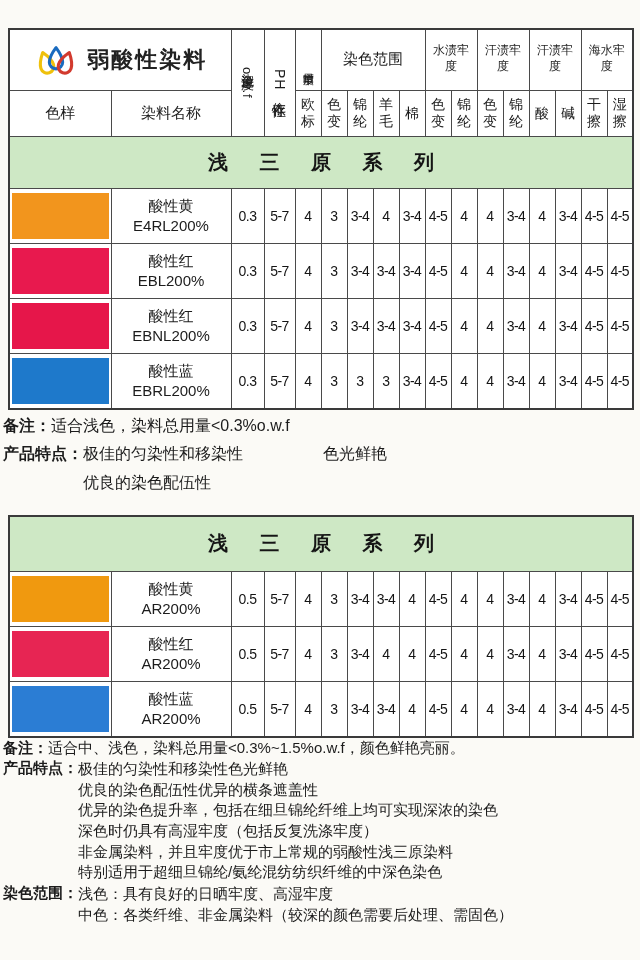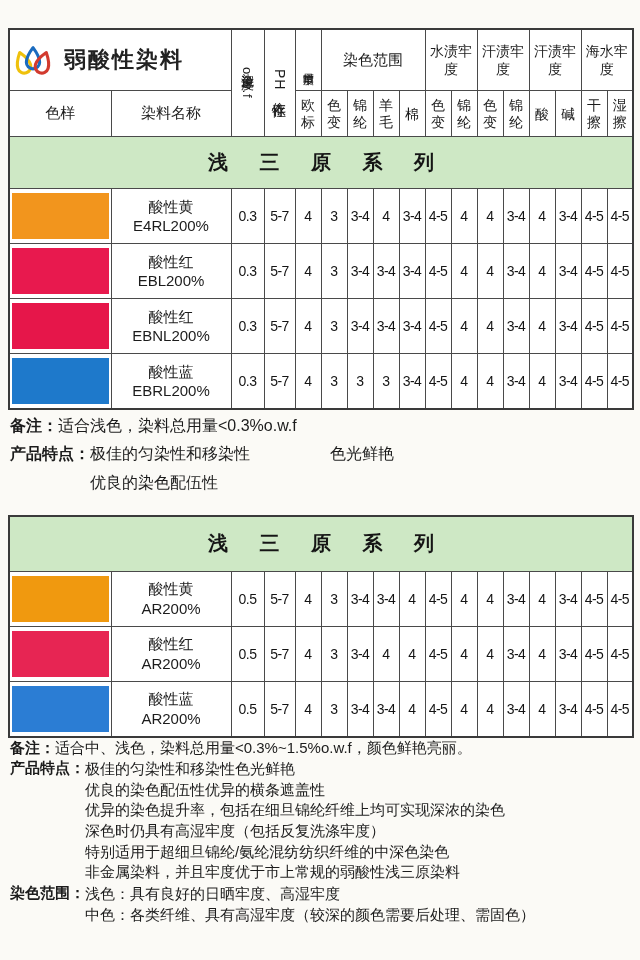--- a/index.html
+++ b/index.html
@@ -15,46 +15,46 @@
   }
   .spec-table th, .spec-table td {
     border: 1px solid #4a4a4a; text-align: center; vertical-align: middle;
     font-weight: normal; padding: 0; overflow: hidden;
   }
   #table1 { position: absolute; top: 28px; left: 8px; }
   #table2 { position: absolute; top: 515px; left: 8px; }
   .hrow1 th { height: 61px; }
   .hrow2 th { height: 46px; font-size: 15px; }
   .logo-cell { }
-  .logo-wrap { display: flex; align-items: center; gap: 8px; }
+  .logo-wrap { display: flex; align-items: center; justify-content: center; gap: 8px; }
   .brand { font-size: 22px; font-weight: bold; letter-spacing: 2px; color: #222; }
   .vtext {
     writing-mode: vertical-rl; text-orientation: mixed;
     display: inline-block; font-size: 13px; letter-spacing: 1px; line-height: 1;
   }
   .vtext.ph { font-size: 14px; }
   .vtext.sm { font-size: 11px; letter-spacing: 0; }
   .group { font-size: 15px; }
-  .group.wrap { font-size: 14px; line-height: 1.3; padding: 12px 3px; }
+  .group.wrap { font-size: 12px; line-height: 1.3; padding: 12px 3px; font-family: Liberation Mono, monospace; }
   .stack {
     display: inline-block; width: 1.1em; word-break: break-all;
     font-size: 14px; line-height: 1.2;
   }
   .banner-row td {
     background: #cee8c5; height: 52px; font-size: 20px; font-weight: bold;
     letter-spacing: 13px; padding-left: 13px; color: #151515;
   }
   #table2 .banner-row td { height: 55px; }
   .drow { height: 55px; }
   #table2 .drow { height: 54px; }
   .sample-cell { padding: 0; background: #fff; }
   .swatch { height: 46px; margin: 4px 2px; }
   .name-cell { text-align: left; padding: 3px 2px 3px 9px; font-size: 15px; line-height: 1.3; }
   .val { font-size: 14px; font-weight: bold; letter-spacing: -0.5px; color: #141414; }
-  .notes { position: absolute; left: 10px; width: 622px; }
+  .notes { position: absolute; left: 3px; width: 622px; }
   #notes1 { top: 416px; font-size: 16px; }
   #notes2 { top: 739px; font-size: 15px; }
   .note-row { display: flex; align-items: flex-start; margin-bottom: 7px; }
   #notes2 .note-row { margin-bottom: 1px; }
   .note-label { font-weight: bold; white-space: nowrap; flex: 0 0 auto; }
   .note-content { flex: 1 1 auto; }
   .note-text-line { line-height: 1.38; }
   .pair-line { display: flex; margin-bottom: 8px; }
   .pair-left { flex: 0 0 240px; }
   .pair-right { flex: 1 1 auto; }
@@ -354,24 +354,24 @@
     <span class="note-label">备注：</span>
     <span class="note-content">适合中、浅色，染料总用量&lt;0.3%~1.5%o.w.f，颜色鲜艳亮丽。</span>
   </div>
   <div class="note-row">
     <span class="note-label">产品特点：</span>
     <div class="note-content">
         <div class="note-text-line">极佳的匀染性和移染性色光鲜艳</div>
         <div class="note-text-line">优良的染色配伍性优异的横条遮盖性</div>
         <div class="note-text-line">优异的染色提升率，包括在细旦锦纶纤维上均可实现深浓的染色</div>
         <div class="note-text-line">深色时仍具有高湿牢度（包括反复洗涤牢度）</div>
+        <div class="note-text-line">非金属染料，并且牢度优于市上常规的弱酸性浅三原染料</div>
         <div class="note-text-line">特别适用于超细旦锦纶/氨纶混纺纺织纤维的中深色染色</div>
-        <div class="note-text-line">非金属染料，并且牢度优于市上常规的弱酸性浅三原染料</div>
       </div>
   </div>
   <div class="note-row">
     <span class="note-label">染色范围：</span>
     <div class="note-content">
         <div class="note-text-line">浅色：具有良好的日晒牢度、高湿牢度</div>
-        <div class="note-text-line">中色：各类纤维、具有高湿牢度（较深的颜色需要后处理、需固色）</div>
+        <div class="note-text-line">中色：各类纤维、非金属染料（较深的颜色需要后处理、需固色）</div>
       </div>
   </div>
 </div>
 
 </body></html>

